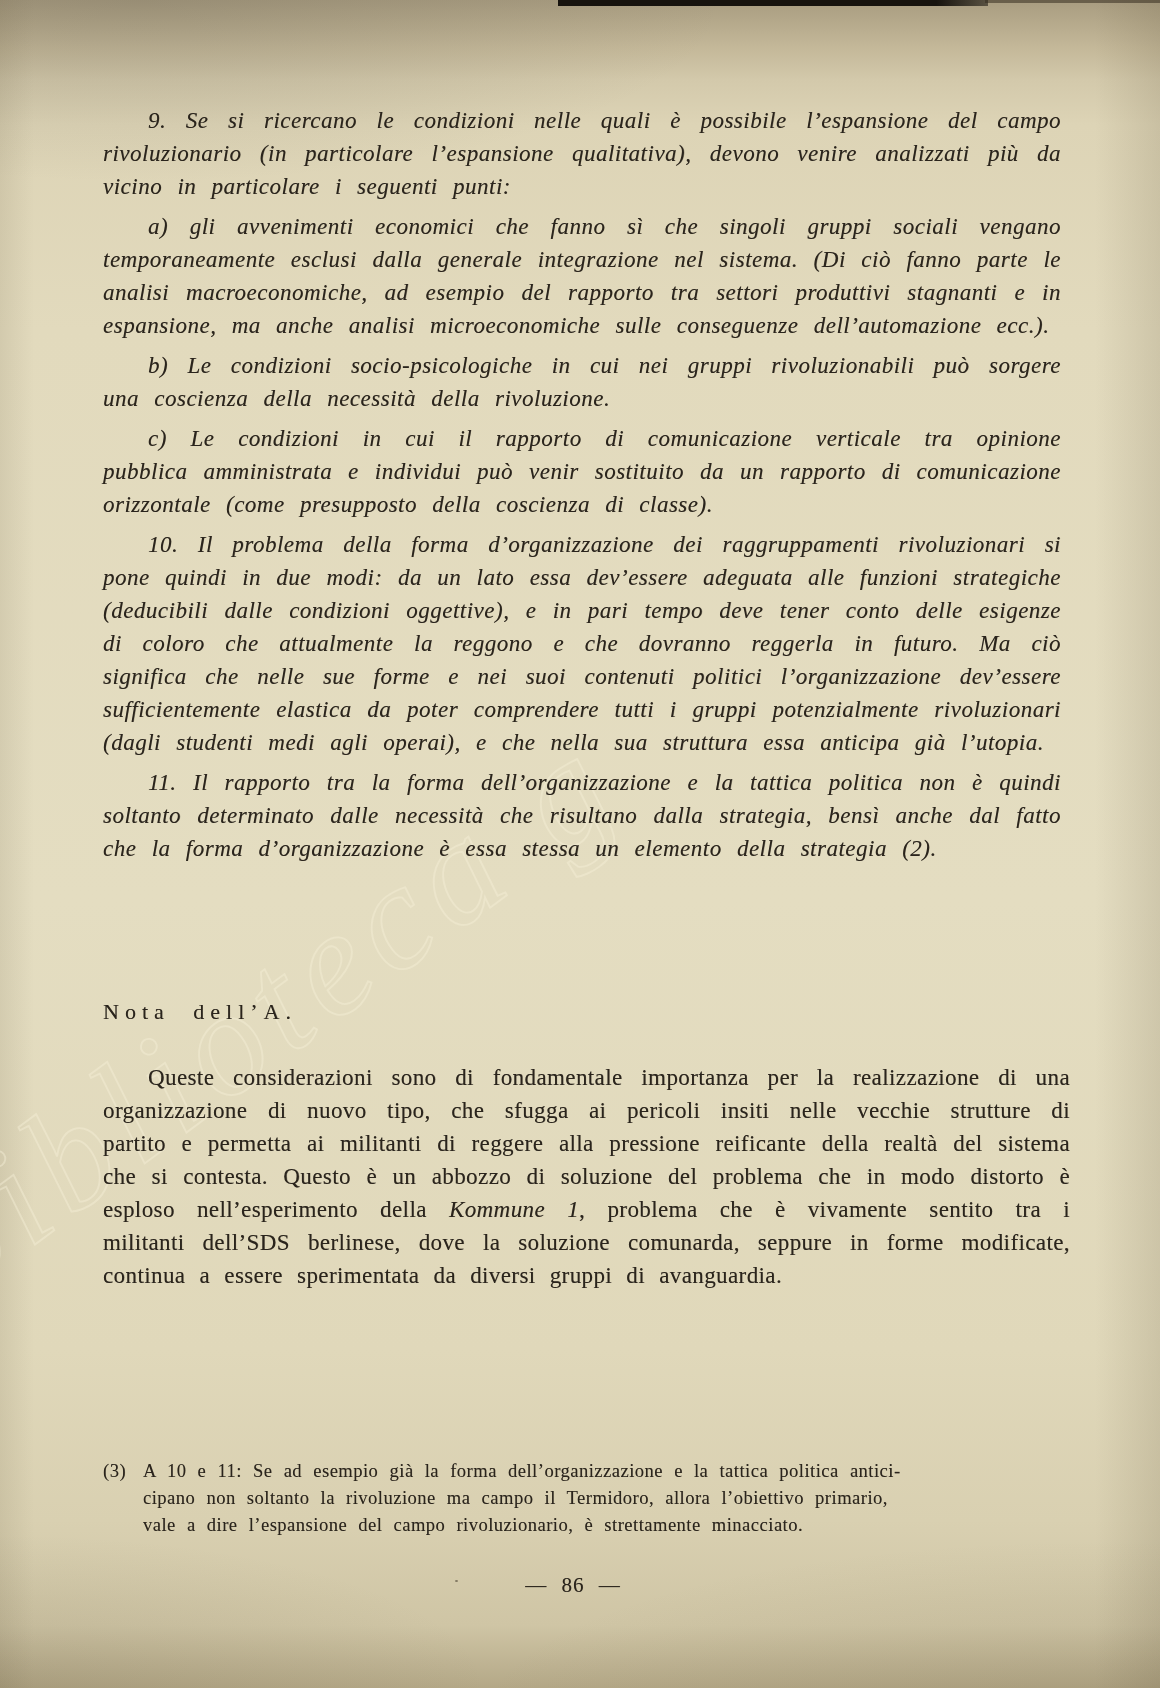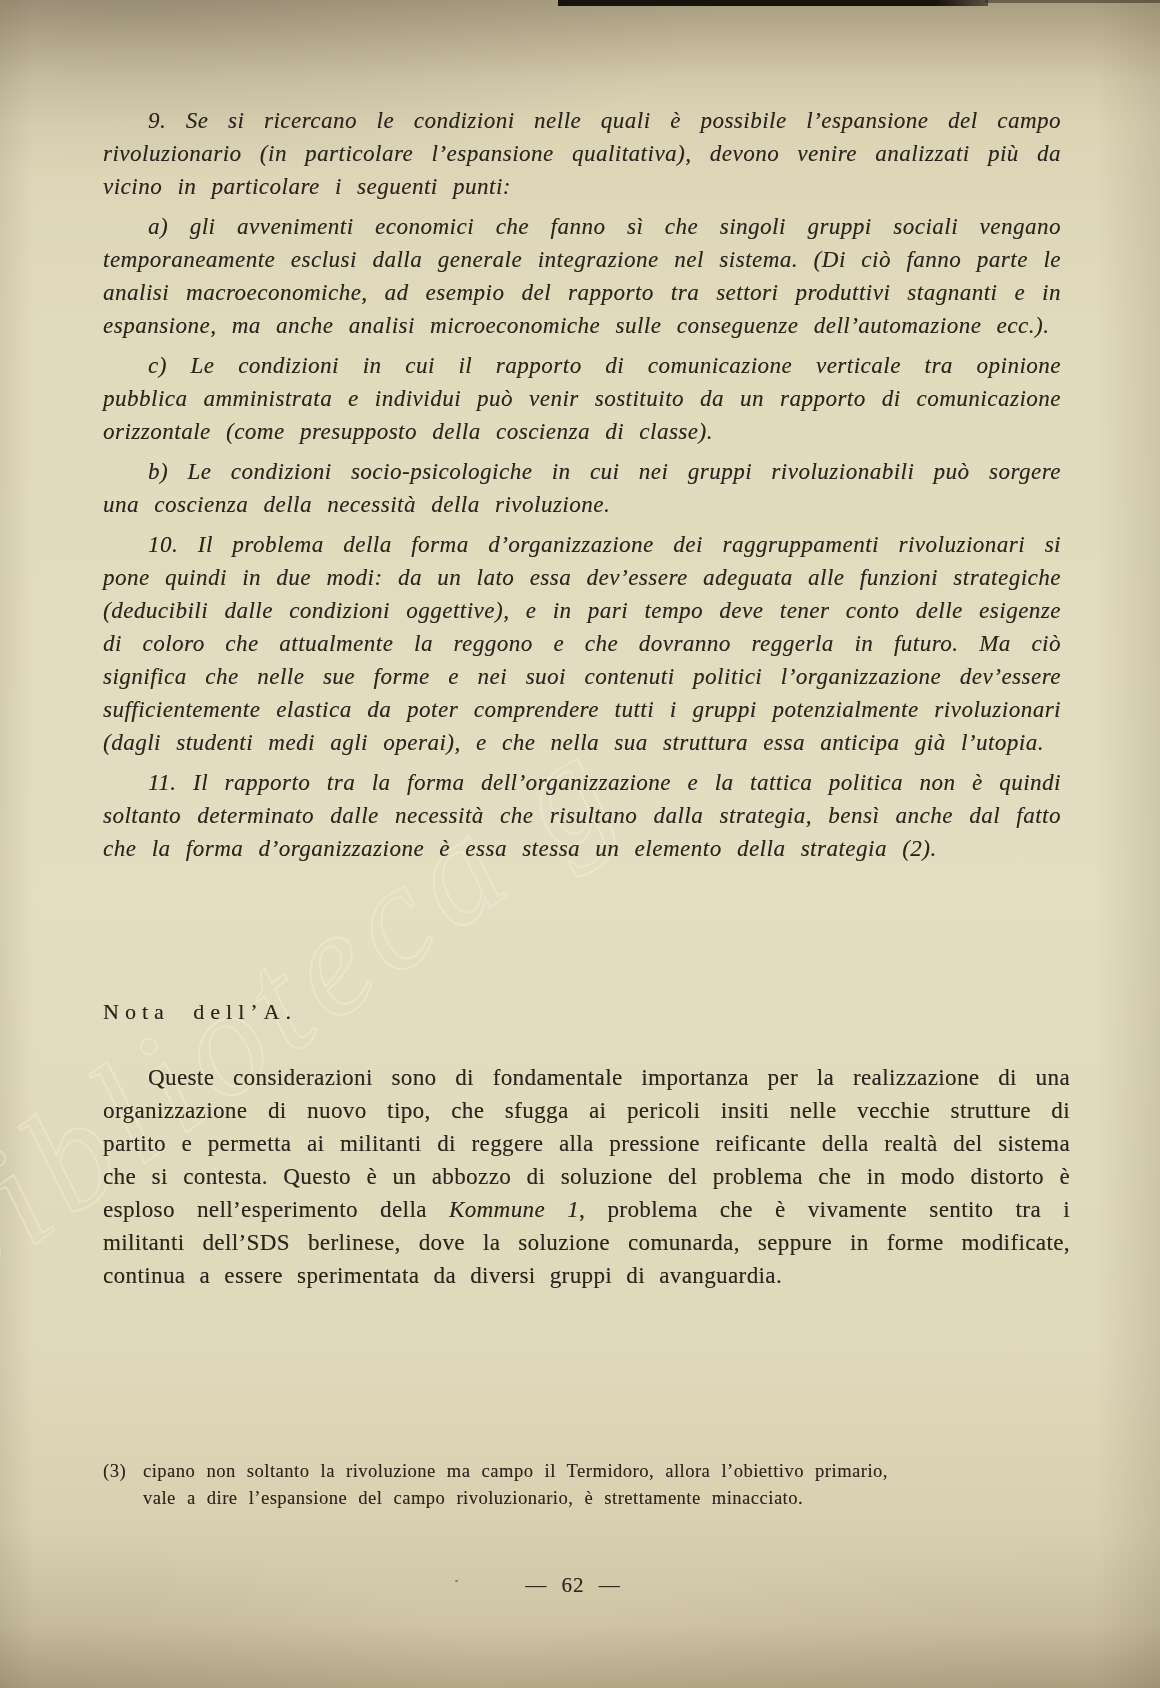--- a/index.html
+++ b/index.html
@@ -102,37 +102,38 @@
   <div class="scan-strip"></div>
   <div class="scan-strip-thin"></div>
 
   <svg class="watermark" width="1200" height="700" viewBox="0 0 1200 700">
     <text x="20" y="660" transform="rotate(-36.5 20 660)">biblioteca g</text>
   </svg>
 
   <div id="body-block" class="text-block">
     <p class="para">9. Se si ricercano le condizioni nelle quali è possibile l’espansione del campo rivoluzionario (in particolare l’espansione qualitativa), devono venire analizzati più da vicino in particolare i seguenti punti:</p>
     <p class="para">a) gli avvenimenti economici che fanno sì che singoli gruppi sociali vengano temporaneamente esclusi dalla generale integrazione nel sistema. (Di ciò fanno parte le analisi macroeconomiche, ad esempio del rapporto tra settori produttivi stagnanti e in espansione, ma anche analisi microeconomiche sulle conseguenze dell’automazione ecc.).</p>
+    <p class="para">b) Le condizioni socio-psicologiche in cui nei gruppi rivoluzionabili può sorgere una coscienza della necessità della rivoluzione.</p>
     <p class="para">c) Le condizioni in cui il rapporto di comunicazione verticale tra opinione pubblica amministrata e individui può venir sostituito da un rapporto di comunicazione orizzontale (come presupposto della coscienza di classe).</p>
-    <p class="para">b) Le condizioni socio-psicologiche in cui nei gruppi rivoluzionabili può sorgere una coscienza della necessità della rivoluzione.</p>
     <p class="para">10. Il problema della forma d’organizzazione dei raggruppamenti rivoluzionari si pone quindi in due modi: da un lato essa dev’essere adeguata alle funzioni strategiche (deducibili dalle condizioni oggettive), e in pari tempo deve tener conto delle esigenze di coloro che attualmente la reggono e che dovranno reggerla in futuro. Ma ciò significa che nelle sue forme e nei suoi contenuti politici l’organizzazione dev’essere sufficientemente elastica da poter comprendere tutti i gruppi potenzialmente rivoluzionari (dagli studenti medi agli operai), e che nella sua struttura essa anticipa già l’utopia.</p>
     <p class="para">11. Il rapporto tra la forma dell’organizzazione e la tattica politica non è quindi soltanto determinato dalle necessità che risultano dalla strategia, bensì anche dal fatto che la forma d’organizzazione è essa stessa un elemento della strategia (2).</p>
   </div>
 
   <div id="nota-block" class="text-block">
     <div class="nota-heading">Nota dell’A.</div>
     <p class="nota-para"><span>Queste considerazioni sono di fondamentale importanza per la realizzazione di una organizzazione di nuovo tipo, che sfugga ai pericoli insiti nelle vecchie strutture di partito e permetta ai militanti di reggere alla pressione reificante della realtà del sistema che si contesta. Questo è un abbozzo di soluzione del problema che in modo distorto è esploso nell’esperimento della </span><em class="kommune">Kommune 1</em><span>, problema che è vivamente sentito tra i militanti dell’SDS berlinese, dove la soluzione comunarda, seppure in forme modificate, continua a essere sperimentata da diversi gruppi di avanguardia.</span></p>
   </div>
 
   <div id="footnote">
     <span class="fn-marker">(3)</span>
     <div class="fn-lines">
+      <div>A 10 e 11: Se ad esempio già la forma dell’organizzazione e la tattica politica antici-</div>
       <div>cipano non soltanto la rivoluzione ma campo il Termidoro, allora l’obiettivo primario,</div>
       <div>vale a dire l’espansione del campo rivoluzionario, è strettamente minacciato.</div>
     </div>
   </div>
 
-  <div id="page-number">— 62 —</div>
+  <div id="page-number">— 86 —</div>
 
   <div class="speck speck-1"></div>
   <div class="speck speck-2"></div>
 
 </div>
 
 </body></html>

